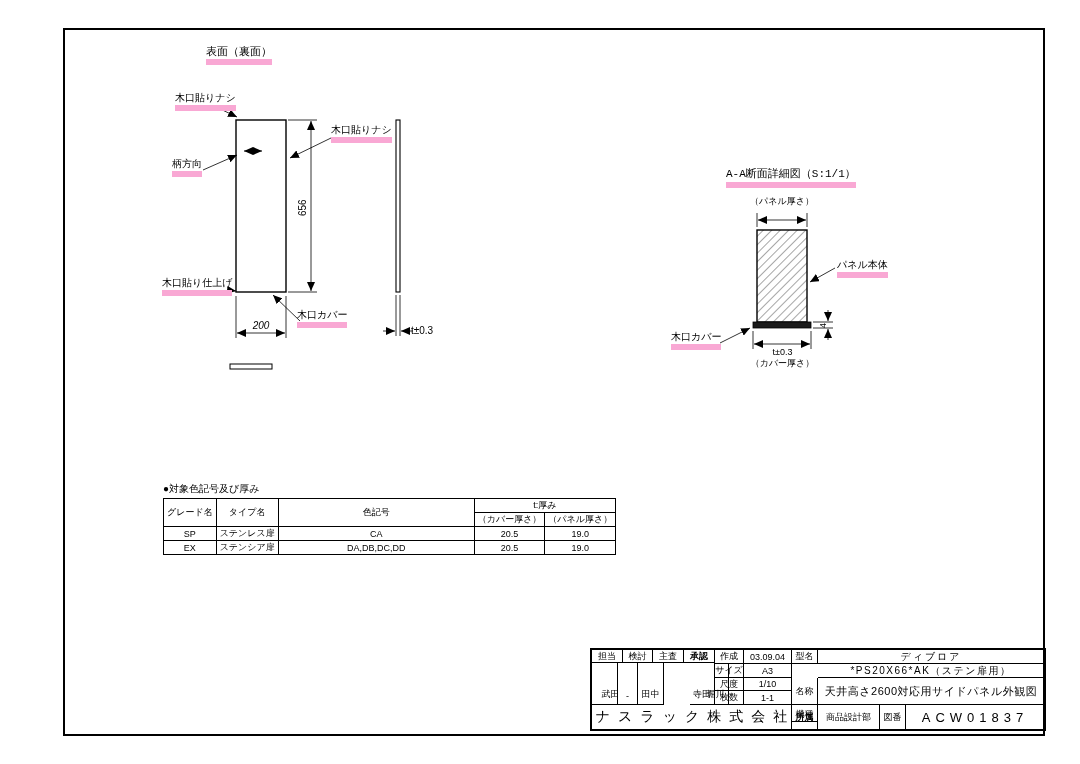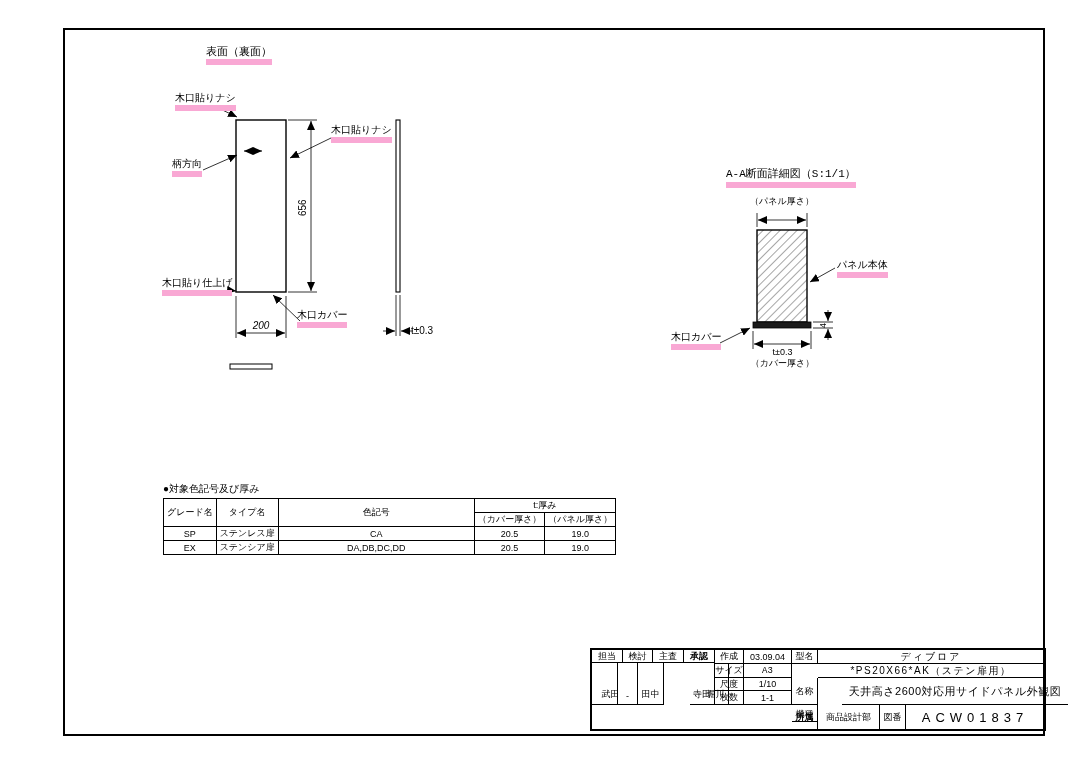--- a/index.html
+++ b/index.html
@@ -28,21 +28,21 @@
           border:2px solid #000;box-sizing:border-box;}
   .tbc{position:absolute;box-sizing:border-box;border-right:1px solid #000;
        border-bottom:1px solid #000;display:flex;align-items:center;justify-content:center;
        font-size:9px;white-space:nowrap;overflow:hidden;}
   .nb{border-bottom:none;}
   .nr{border-right:none;}
   .sig{align-items:flex-end;padding-bottom:3px;}
   .company{font-size:14px;letter-spacing:8px;padding-left:8px;}
   .dwgno{font-size:13px;letter-spacing:5px;}
   .machine{font-size:10px;letter-spacing:1.5px;}
-  .pname{font-size:11px;letter-spacing:0.5px;margin-left:24px;}
+  .pname{font-size:11px;letter-spacing:0.5px;}
   .model{font-size:10px;letter-spacing:2px;}
 </style>
 </head>
 <body>
 
 <div class="sheet">
 
   <div class="frame"></div>
 
   <svg class="linework" width="1080" height="764">
@@ -182,32 +182,33 @@
 
     <div class="tbc sig" style="left:0;top:13px;width:26px;height:42px;padding-left:12px;">武田</div>
     <div class="tbc sig" style="left:26px;top:13px;width:20px;height:42px;">-</div>
     <div class="tbc sig" style="left:46px;top:13px;width:26px;height:42px;">田中</div>
     <div class="tbc sig" style="left:72px;top:13px;width:26px;height:42px;margin-left:39px;">堀川</div>
     <div class="tbc sig" style="left:98px;top:13px;width:25px;height:42px;">寺田</div>
 
     <div class="tbc" style="left:123px;top:0;width:29px;height:14px;">作成</div>
     <div class="tbc" style="left:152px;top:0;width:48px;height:14px;">03.09.04</div>
     <div class="tbc" style="left:123px;top:14px;width:29px;height:14px;">サイズ</div>
-    <div class="tbc" style="left:152px;top:14px;width:48px;height:14px;font-family:Liberation Mono, monospace;">A3</div>
+    <div class="tbc" style="left:152px;top:14px;width:48px;height:14px;">A3</div>
     <div class="tbc" style="left:123px;top:28px;width:29px;height:13px;">尺度</div>
     <div class="tbc" style="left:152px;top:28px;width:48px;height:13px;">1/10</div>
     <div class="tbc" style="left:123px;top:41px;width:29px;height:14px;">枚数</div>
     <div class="tbc" style="left:152px;top:41px;width:48px;height:14px;">1-1</div>
 
     <div class="tbc" style="left:200px;top:0;width:26px;height:14px;">型名</div>
     <div class="tbc nr model" style="left:226px;top:0;width:226px;height:14px;">ディブロア</div>
     <div class="tbc" style="left:200px;top:14px;width:26px;height:14px;margin-top:44px;">機種</div>
     <div class="tbc nr machine" style="left:226px;top:14px;width:226px;height:14px;">*PS20X66*AK（ステン扉用）</div>
     <div class="tbc" style="left:200px;top:28px;width:26px;height:27px;">名称</div>
     <div class="tbc nr pname" style="left:226px;top:28px;width:226px;height:27px;">天井高さ2600対応用サイドパネル外観図</div>
 
+    <div class="tbc nb company" style="left:0;top:55px;width:200px;height:24px;">ナスラック株式会社</div>
     <div class="tbc nb" style="left:200px;top:55px;width:26px;height:24px;font-weight:bold;">所属</div>
     <div class="tbc nb" style="left:226px;top:55px;width:62px;height:24px;">商品設計部</div>
     <div class="tbc nb" style="left:288px;top:55px;width:26px;height:24px;">図番</div>
     <div class="tbc nb nr dwgno" style="left:314px;top:55px;width:138px;height:24px;">ACW01837</div>
   </div>
 
 </div>
 
 </body></html>

